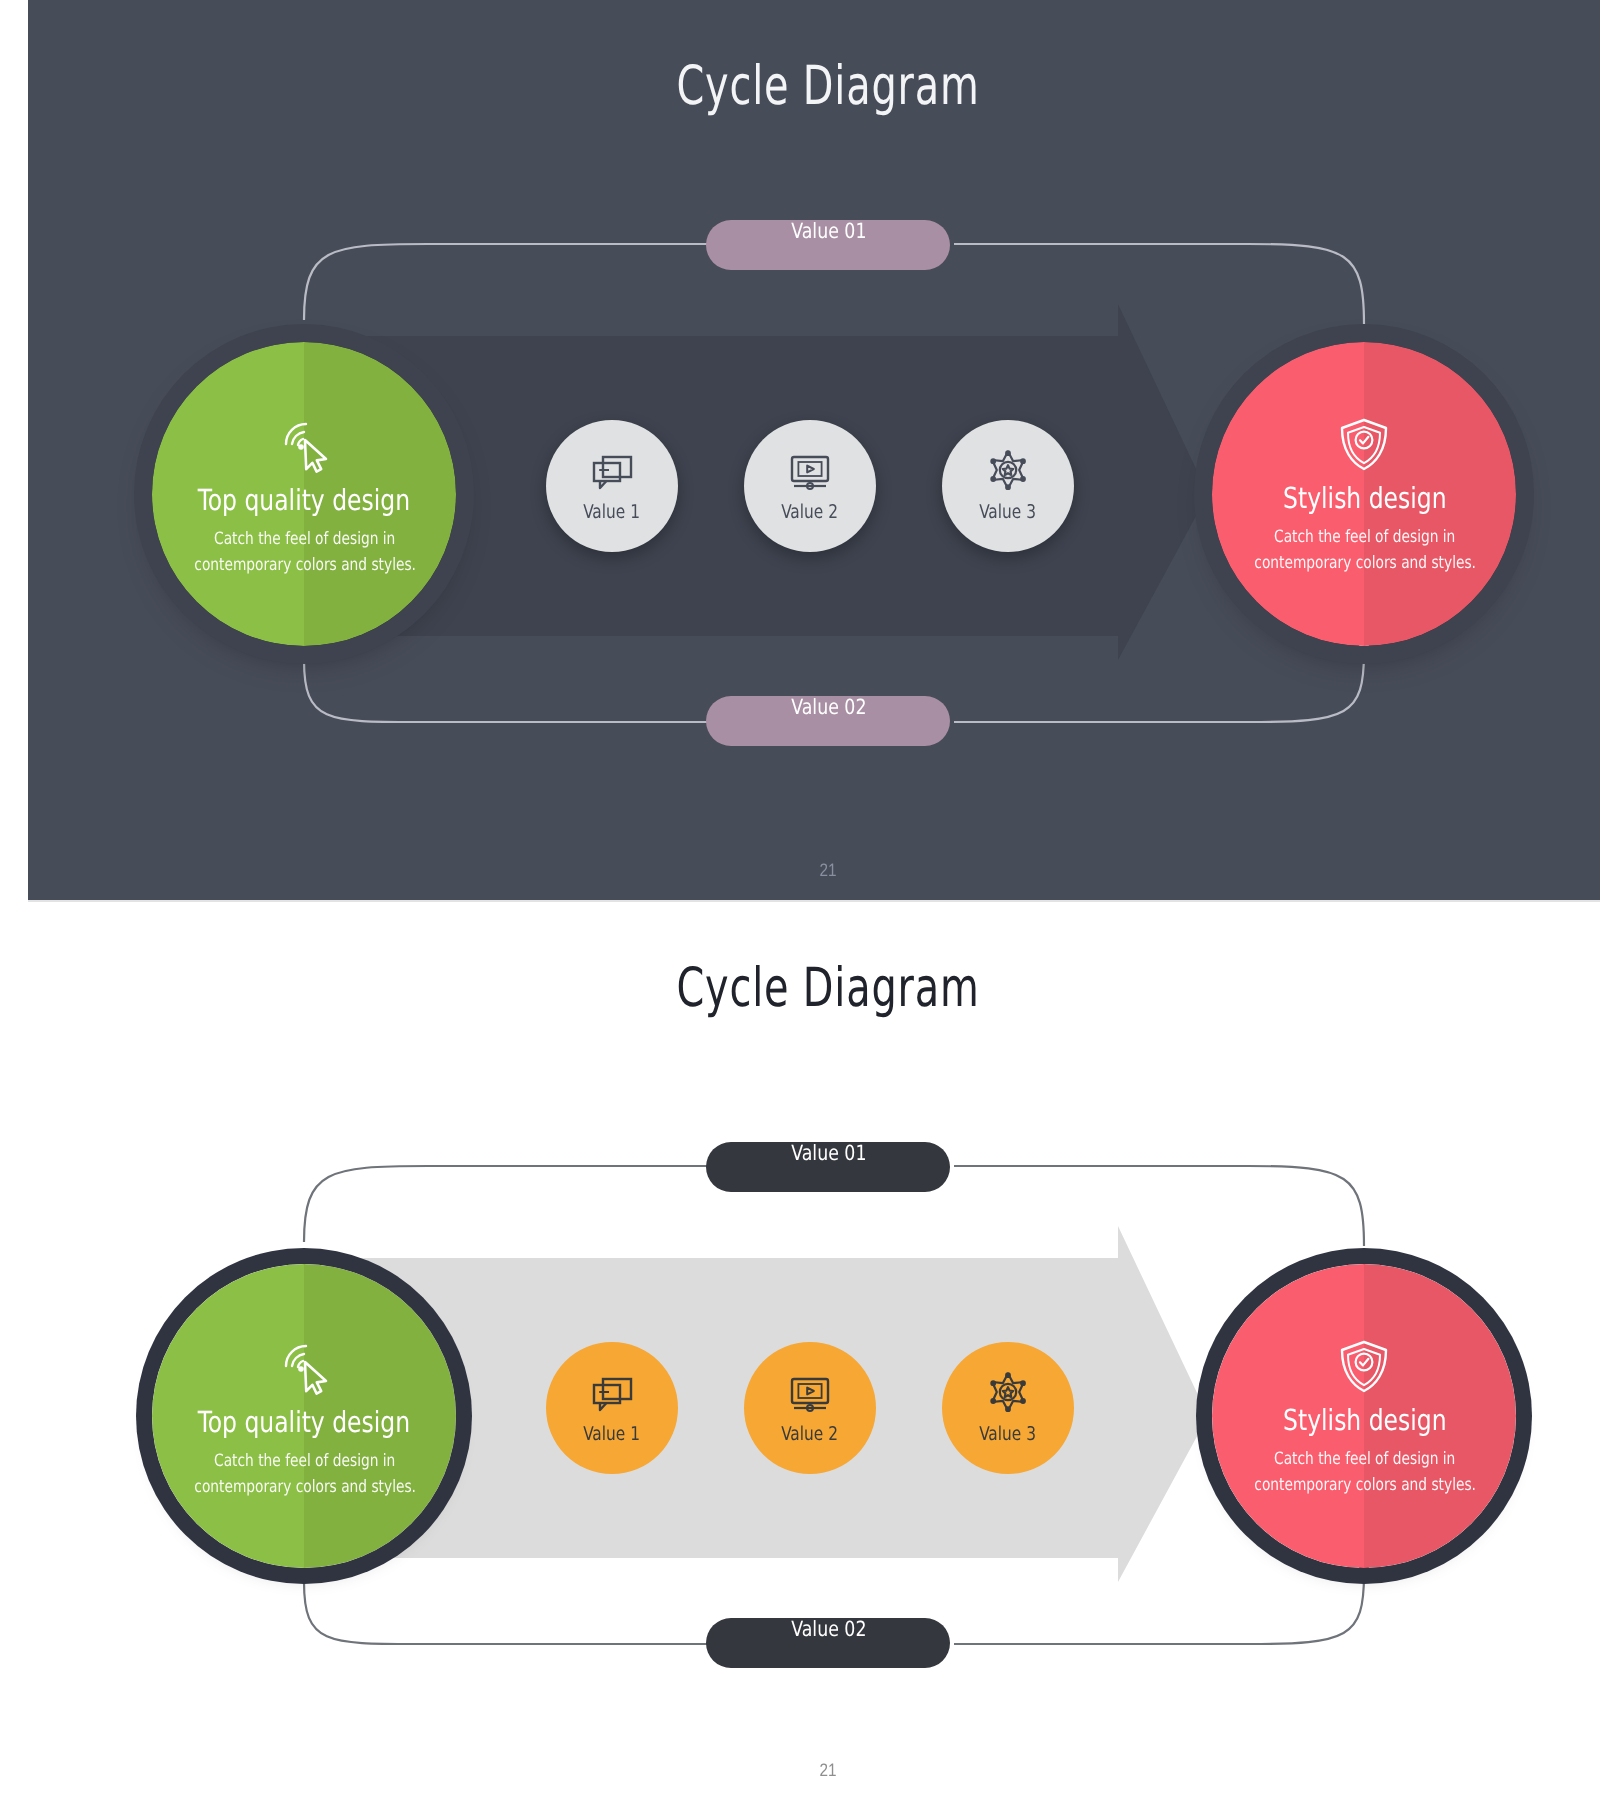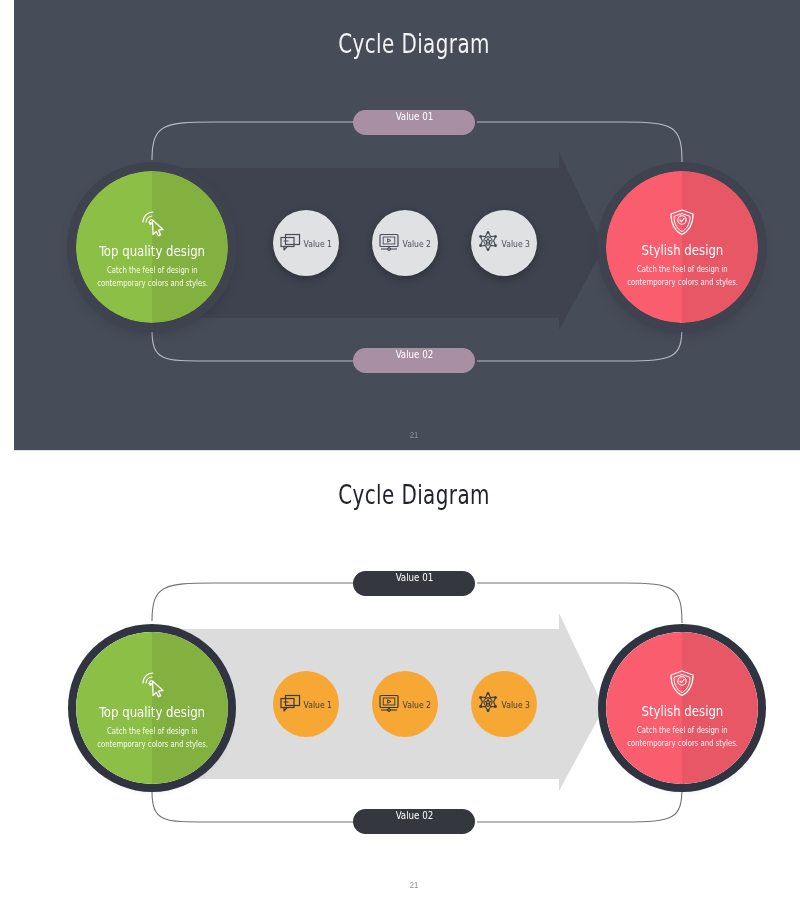--- a/index.html
+++ b/index.html
@@ -97,21 +97,21 @@
   }
   
   .light .bigcircle{
     box-shadow:0 0 0 8px #2f3440, 0 4px 10px rgba(0,0,0,.22);
   }
 
   
   .valcircle{
     position:absolute;
     width:66px;height:66px;border-radius:50%;
-    display:flex;flex-direction:row;
+    display:flex;flex-direction:column;
     align-items:center;justify-content:center;
     box-sizing:border-box;
   }
   .dark .valcircle{ background:#e0e1e3; box-shadow:0 3px 8px rgba(0,0,0,.28); }
   .light .valcircle{ background:#f6a734; }
   .vc-icon{ line-height:0; margin-bottom:3px; }
   .vc-label{
     font-size:9.5px;
     transform:scaleX(.9);
     font-family:"DejaVu Sans Condensed","Liberation Sans",sans-serif;

